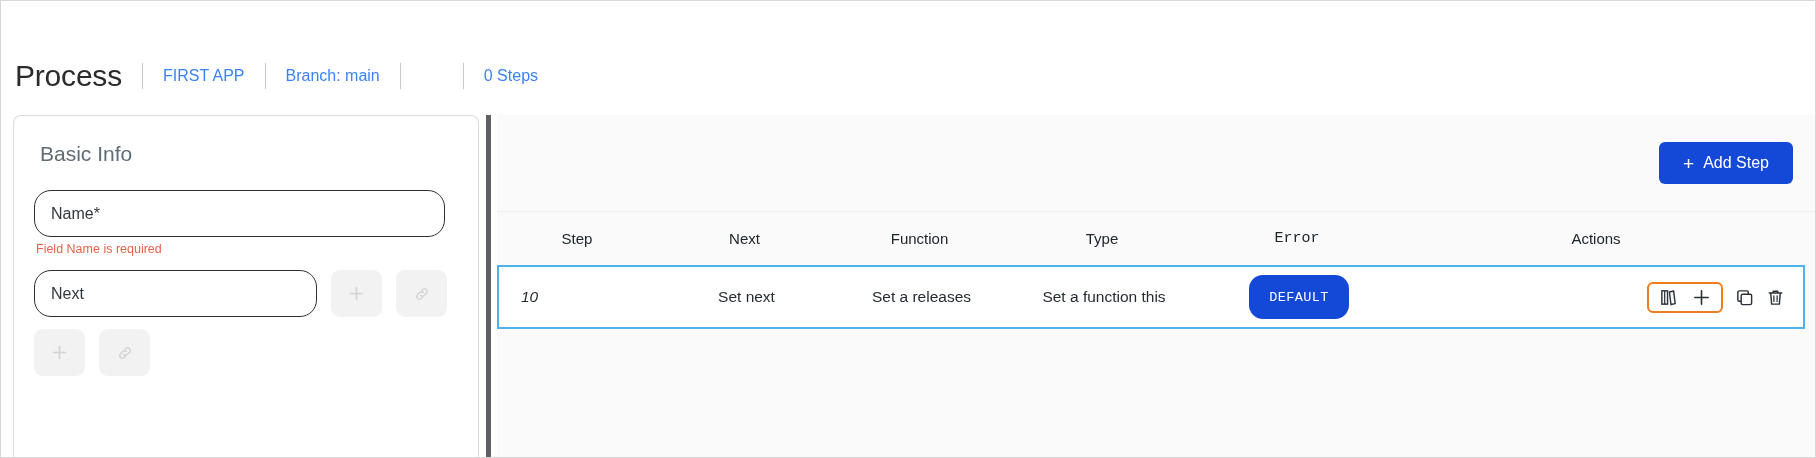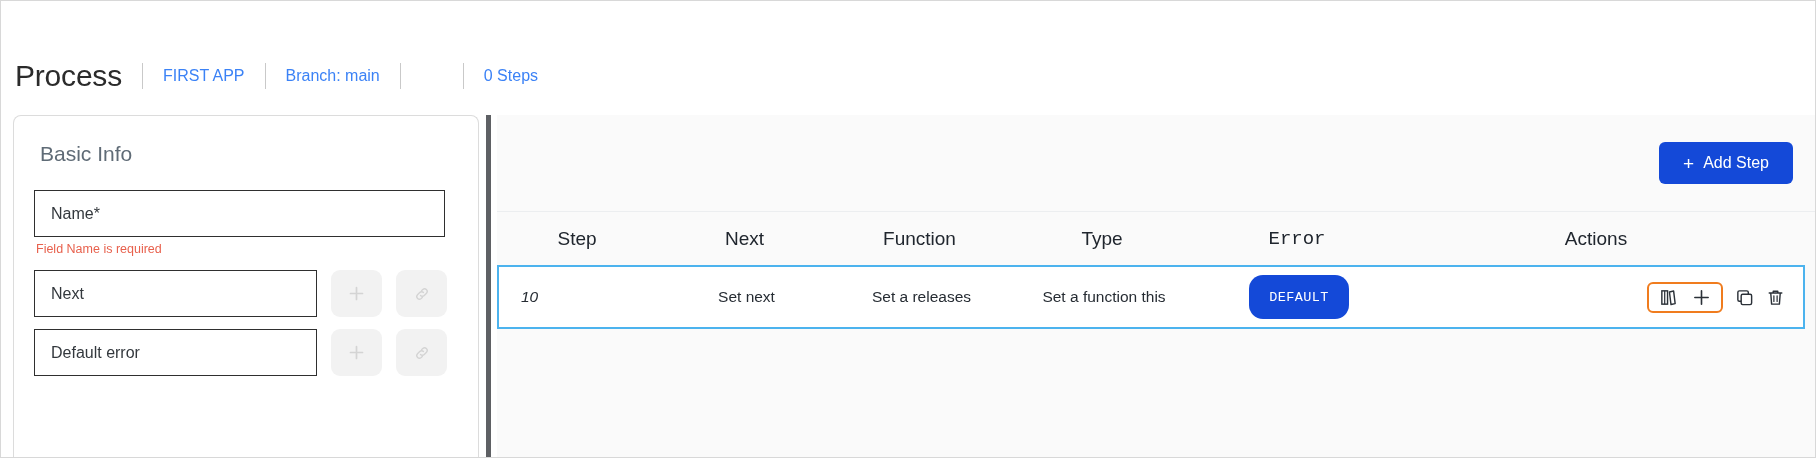--- a/index.html
+++ b/index.html
@@ -82,21 +82,21 @@
     margin: 4px 0 24px 6px;
   }
   .field-row {
     display: flex;
     align-items: flex-start;
     gap: 14px;
   }
   .text-input {
     height: 47px;
     border: 1px solid #2f2f2f;
-    border-radius: 0;
+    border-radius: 17px;
     display: flex;
     align-items: center;
     padding: 18px 16px;
     font-size: 16px;
     color: #33383d;
     background: #ffffff;
     width: 100%;
   }
   .text-input.full { width: 411px; }
   .text-input.short { width: 283px; }
@@ -177,21 +177,21 @@
     gap: 9px;
     cursor: pointer;
   }
   .add-step-btn .plus { font-size: 19px; line-height: 1; }
 
   .thead {
     display: flex;
     align-items: center;
     height: 54px;
     flex: 0 0 54px;
-    font-size: 19px;
+    font-size: 15px;
     color: #20262e;
     border-top: 1px solid #eceef0;
     justify-content: flex-end;
   }
   .th { text-align: center; }
   .c-step     { width: 160px; flex: 0 0 160px; }
   .c-next     { width: 175px; flex: 0 0 175px; }
   .c-function { width: 175px; flex: 0 0 175px; }
   .c-type     { width: 190px; flex: 0 0 190px; }
   .c-error    { width: 200px; flex: 0 0 200px; font-family: Liberation Mono, monospace; }
@@ -290,21 +290,20 @@
               <path d="M10 14a3.5 3.5 0 0 0 5 0l3-3a3.54 3.54 0 0 0-5-5l-1.5 1.5" stroke="#d4d4d4" stroke-width="1.8" stroke-linecap="round"></path>
               <path d="M14 10a3.5 3.5 0 0 0-5 0l-3 3a3.54 3.54 0 0 0 5 5l1.5-1.5" stroke="#d4d4d4" stroke-width="1.8" stroke-linecap="round"></path>
             </svg>
           </div>
         </div>
 
 
         <div class="spacer-12"></div>
 
         <div class="field-row">
-          <div class="text-input short">Default error</div>
           <div class="icon-btn">
             <svg width="17" height="17" viewBox="0 0 17 17">
               <path d="M8.5 2.5 V14.5 M2.5 8.5 H14.5" stroke="#d4d4d4" stroke-width="1.7" stroke-linecap="round"></path>
             </svg>
           </div>
           <div class="icon-btn">
             <svg width="18" height="18" viewBox="0 0 24 24" fill="none">
               <path d="M10 14a3.5 3.5 0 0 0 5 0l3-3a3.54 3.54 0 0 0-5-5l-1.5 1.5" stroke="#d4d4d4" stroke-width="1.8" stroke-linecap="round"></path>
               <path d="M14 10a3.5 3.5 0 0 0-5 0l-3 3a3.54 3.54 0 0 0 5 5l1.5-1.5" stroke="#d4d4d4" stroke-width="1.8" stroke-linecap="round"></path>
             </svg>

